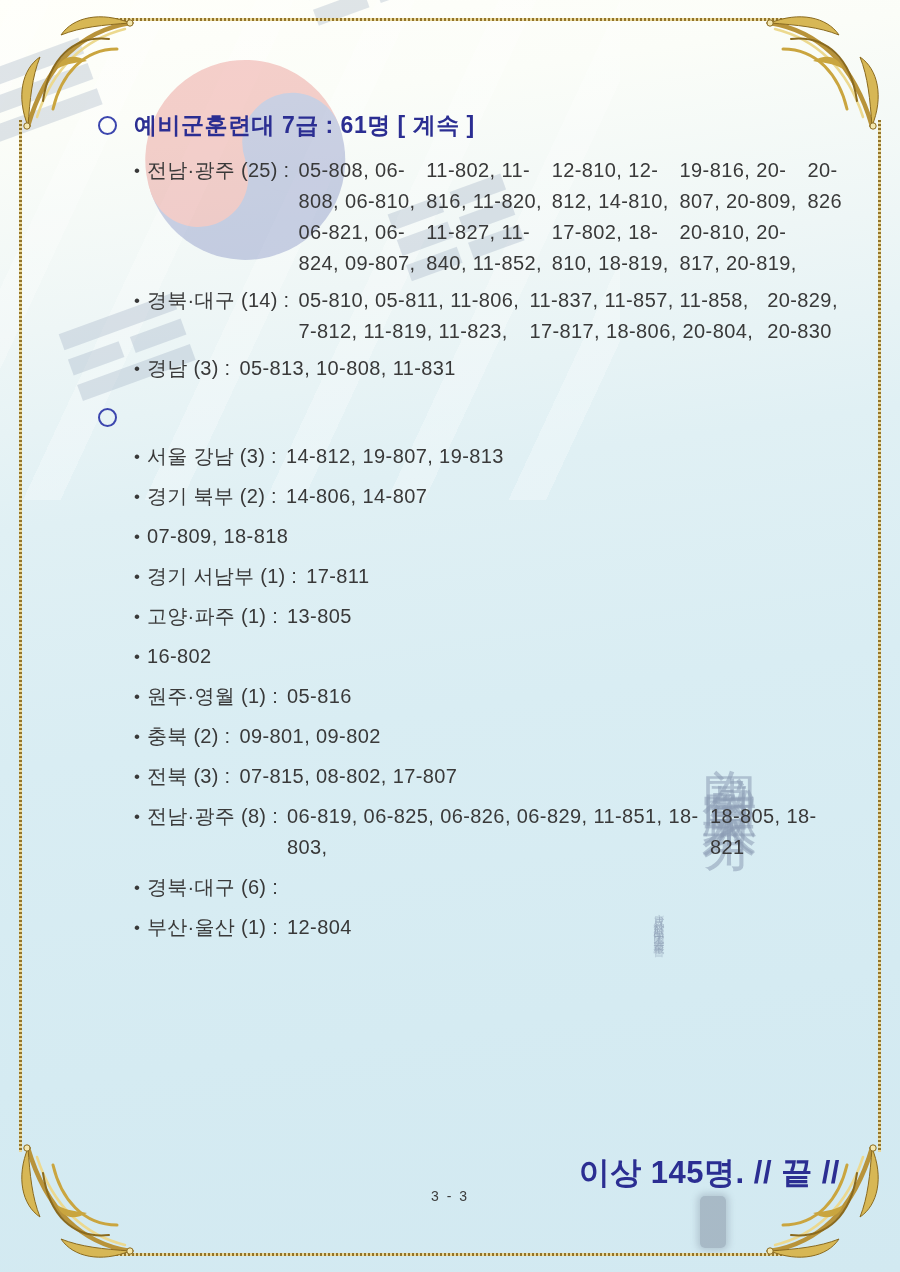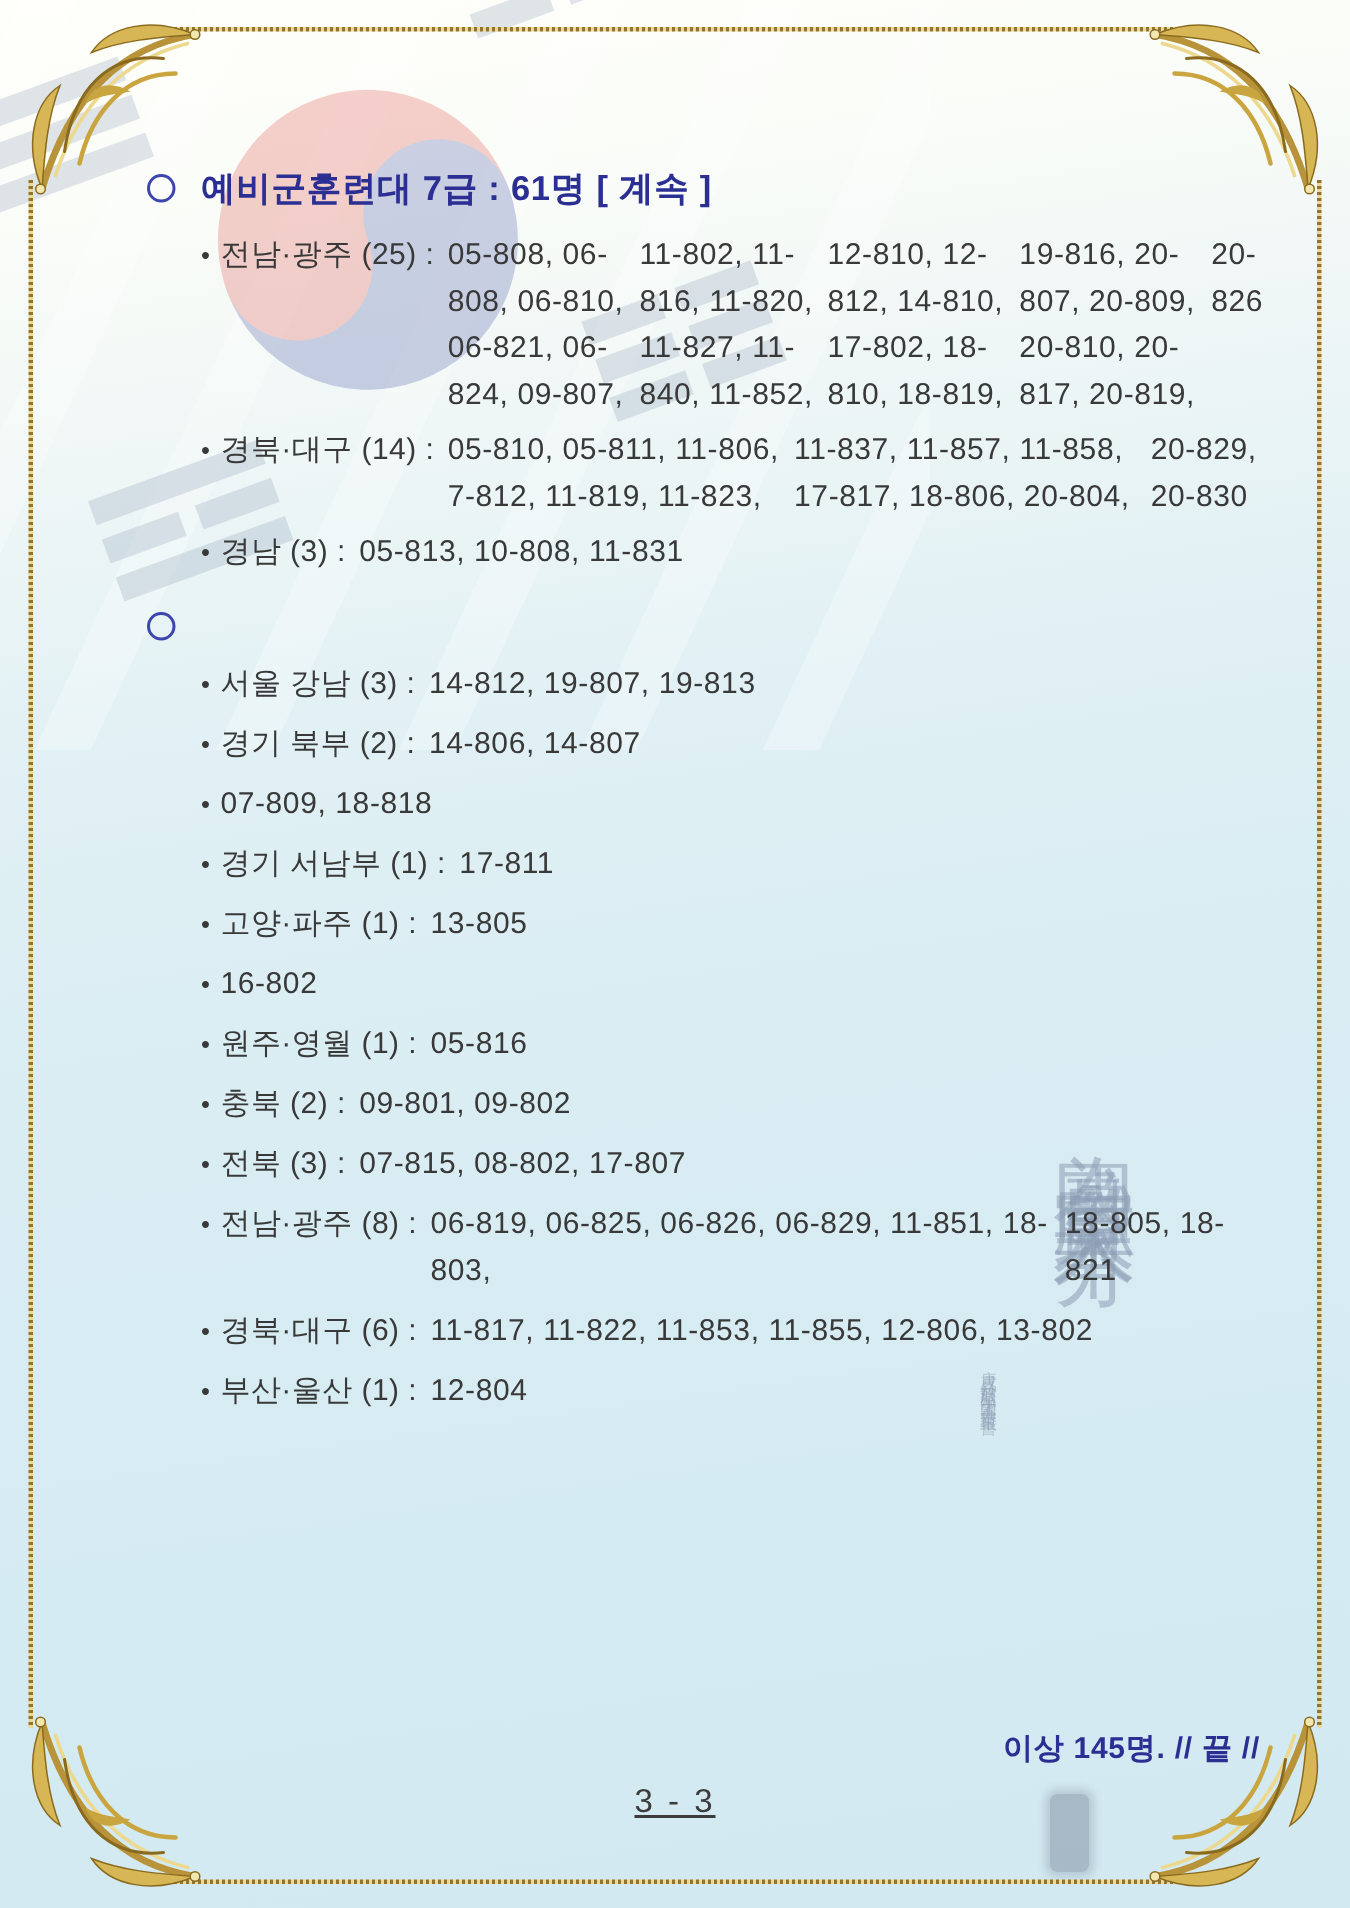--- a/index.html
+++ b/index.html
@@ -54,22 +54,22 @@
   .sec-title{display:flex;align-items:center;gap:17px;margin-bottom:14px;}
   .circle-marker{width:15px;height:15px;border:2.5px solid #3c46ae;border-radius:50%;flex:0 0 auto;}
   .sec-title-text{font-size:23px;font-weight:bold;color:#2b2e92;letter-spacing:.5px;}
   .entries{margin-left:36px;margin-bottom:24px;}
   .entry{display:flex;align-items:flex-start;font-size:20px;color:#393939;line-height:31px;margin-bottom:9px;}
   .section.s1 .entry{margin-bottom:6px;}
   .bullet{flex:0 0 auto;margin-right:7px;font-size:17px;}
   .label{flex:0 0 auto;white-space:nowrap;margin-right:9px;letter-spacing:.3px;}
   .values{display:flex;flex-direction:row;letter-spacing:.4px;}
   
-  .closing{position:absolute;right:60px;top:1152px;font-size:20px;font-weight:bold;color:#2b2e92;letter-spacing:.5px;}
-  .pagenum{position:absolute;left:0;width:100%;top:1188px;text-align:center;font-size:22px;color:#3c3c3c;letter-spacing:2px;text-decoration:underline;}
+  .closing{position:absolute;right:60px;top:1152px;font-size:31px;font-weight:bold;color:#2b2e92;letter-spacing:.5px;}
+  .pagenum{position:absolute;left:0;width:100%;top:1188px;text-align:center;font-size:14px;color:#3c3c3c;letter-spacing:2px;}
 </style>
 </head>
 <body>
 
 <div class="doc">
 
   <div class="bg-streaks"></div>
 
   <svg class="flag-wm" width="520" height="400" viewBox="0 0 520 400">
 
@@ -285,23 +285,20 @@
     <span class="label">전남·광주 (8) :</span>
     <div class="values">
               <div>06-819, 06-825, 06-826, 06-829, 11-851, 18-803,</div>
               <div>18-805, 18-821</div>
             </div>
   </div>
 
   <div class="entry">
     <span class="bullet">•</span>
     <span class="label">경북·대구 (6) :</span>
-    <div class="values">
-              <div>11-817, 11-822, 11-853, 11-855, 12-806, 13-802</div>
-            </div>
   </div>
 
   <div class="entry">
     <span class="bullet">•</span>
     <span class="label">부산·울산 (1) :</span>
     <div class="values">
               <div>12-804</div>
             </div>
   </div>
 </div>

